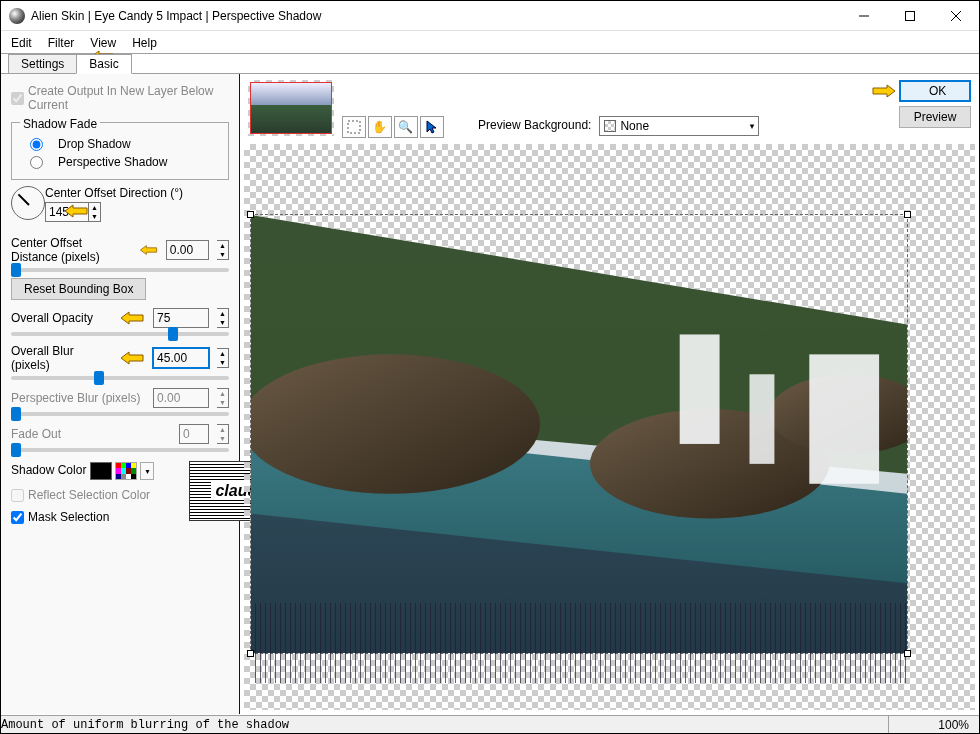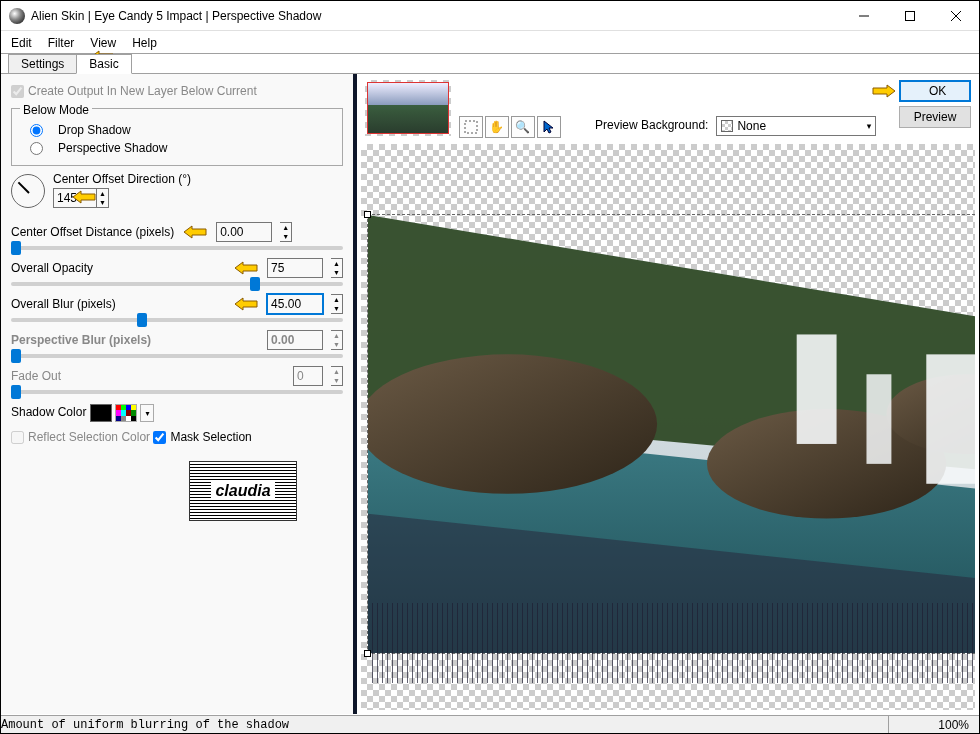--- a/index.html
+++ b/index.html
@@ -8,21 +8,21 @@
   .titlebar .app-icon { width: 16px; height: 16px; border-radius: 50%; background: radial-gradient(circle at 35% 35%, #fff 0%, #888 40%, #000 100%); margin-right: 6px; }
   .titlebar .title { flex: 1; color: #000; }
   .winbtns { display: flex; height: 100%; }
   .winbtn { width: 46px; height: 100%; display: flex; align-items: center; justify-content: center; color: #000; }
   .menubar { display: flex; padding: 4px 6px 2px 6px; border-bottom: 1px solid #a0a0a0; }
   .menuitem { padding: 1px 12px 1px 4px; }
   .tabs { display: flex; align-items: flex-end; height: 20px; border-bottom: 1px solid #a0a0a0; padding-left: 7px; }
   .tab { padding: 2px 12px; border: 1px solid #a0a0a0; border-bottom: none; margin-right: -1px; background: #f0f0f0; }
   .tab.active { background: #fff; border-bottom: 1px solid #fff; position: relative; top: 1px; }
   .maincols { display: flex; height: calc(100% - 30px - 24px - 20px - 18px); }
-  .leftpanel { width: 356px; padding: 6px 10px; border-right: 4px solid #0f172a; background: #f9f9f9; font-size: 12px; color: #000; }
+  .leftpanel { width: 239px; padding: 6px 10px; border-right: 1px solid #0f172a; background: #f9f9f9; font-size: 12px; color: #000; }
   .leftpanel .row { margin: 4px 0; }
   .chk { display: inline-flex; align-items: center; gap: 4px; }
   .chk input[type=checkbox] { width: 13px; height: 13px; }
   .sgroup { border: 1px solid #a8a8a8; padding: 4px 8px 8px 8px; margin: 6px 0; }
   .sgroup .legend { position: relative; top: -10px; background: #f9f9f9; padding: 0 3px; display: inline-block; }
   .sgroup .legend + div { margin-top: -6px; }
   .radio { display: flex; align-items: center; gap: 15px; padding: 2px 0 2px 10px; }
   .radio input { width: 13px; height: 13px; }
   .dial { width: 34px; height: 34px; border: 1px solid #666; border-radius: 50%; position: relative; display: inline-block; vertical-align: middle; }
   .dial::after { content:""; position:absolute; width:2px; height:15px; background:#000; top:3px; left:16px; transform-origin: bottom center; transform: rotate(-45deg);}
@@ -119,34 +119,34 @@
 <div class="maincols">
 
   <div class="leftpanel">
 
     <label class="chk row">
       <input type="checkbox" checked="" disabled="" style="">
       <span class="disabled">Create Output In New Layer Below Current</span>
     </label>
 
     <div class="sgroup">
-      <span class="legend">Below Mode</span>
+      <span class="legend">Shadow Fade</span>
       <div>
         <label class="radio">
           <input type="radio" name="sm" checked="" style="">
           <span>Drop Shadow</span>
         </label>
         <label class="radio">
           <input type="radio" name="sm" style="">
           <span>Perspective Shadow</span>
         </label>
       </div>
     </div>
 
-    <div class="row" style="display:flex; align-items:flex-end; gap:8px;">
+    <div class="row" style="display:flex; align-items:flex-start; ">
       <div class="dial"></div>
       <div>
         <span class="slabel">Center Offset Direction (°)</span>
         <span style="display:inline-flex; position:relative;">
           <span class="numfield" style="width:44px;">145</span>
           <span class="spin">
               <span>▲</span>
               <span>▼</span>
             </span>
           <span class="pointer" style="position:absolute; left:18px; top:0;"><svg viewBox="0 0 26 18">
@@ -166,20 +166,23 @@
           <span>▲</span>
           <span>▼</span>
         </span>
     </div>
     <div class="sliderbox row">
       <div class="slider">
           <div class="thumb" style="left:0%"></div>
         </div>
     </div>
 
+    <div class="row" style="margin-top:6px;">
+      <span class="btn">Reset Bounding Box</span>
+    </div>
 
     <div class="row" style="margin-top:8px; display:flex; align-items:center; gap:8px;">
       <span style="flex:1">Overall Opacity</span>
       <span class="pointer" style="position:relative; width:26px; height:18px;"><svg viewBox="0 0 26 18">
             <path d="M2 9 L10 3 L10 6 L24 6 L24 12 L10 12 L10 15 Z" fill="#ffcc00" stroke="#8a5a00"></path>
           </svg></span>
       <span class="numfield">75</span>
       <span class="spin">
           <span>▲</span>
           <span>▼</span>
@@ -201,21 +204,21 @@
           <span>▲</span>
           <span>▼</span>
         </span>
     </div>
     <div class="sliderbox row">
       <div class="slider">
           <div class="thumb" style="left:38%"></div>
         </div>
     </div>
 
-    <div class="row disabled" style="margin-top:8px; display:flex; align-items:center; gap:8px;font-weight:bold;">
+    <div class="row disabled" style="margin-top:8px; display:flex; align-items:center; gap:8px;">
       <span style="flex:1">Perspective Blur (pixels)</span>
       <span class="numfield" style="color:#888">0.00</span>
       <span class="spin">
           <span>▲</span>
           <span>▼</span>
         </span>
     </div>
     <div class="sliderbox row">
       <div class="slider">
           <div class="thumb" style="left:0%"></div>

